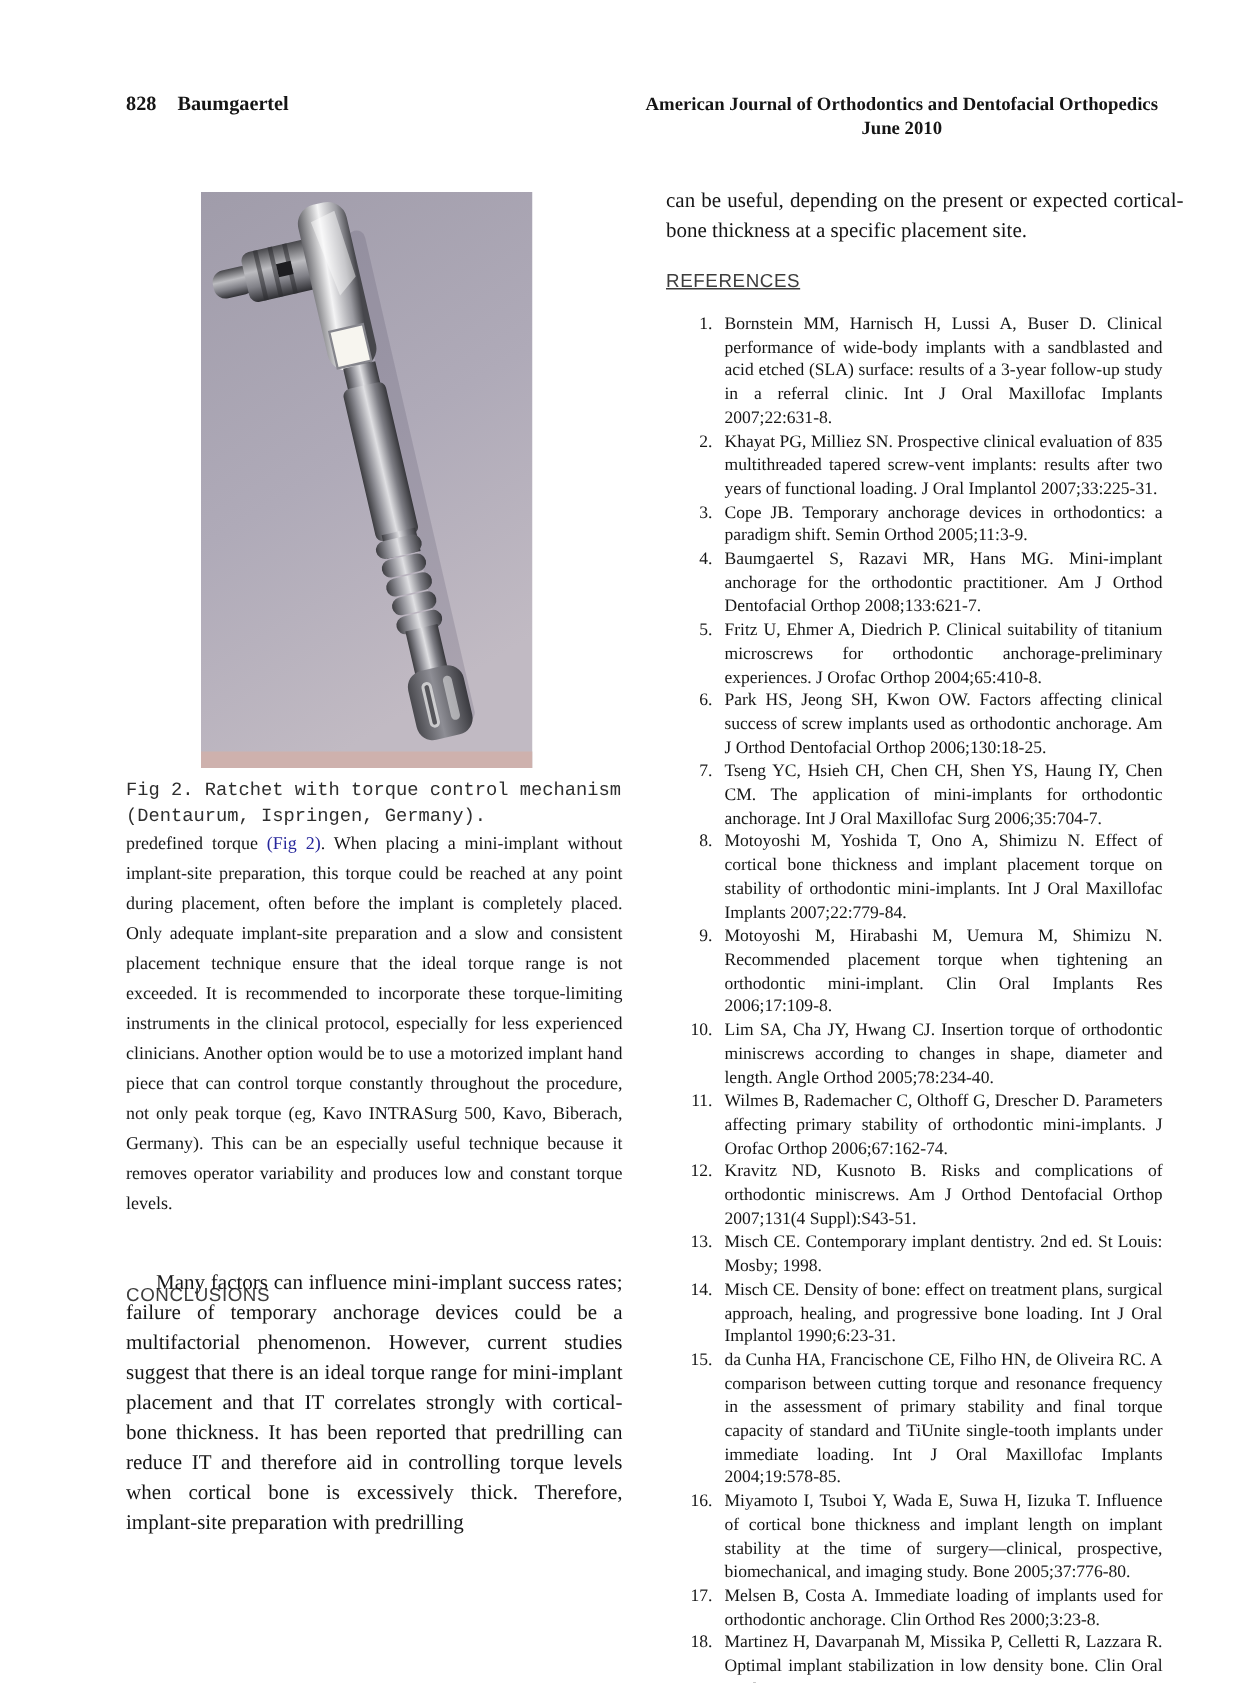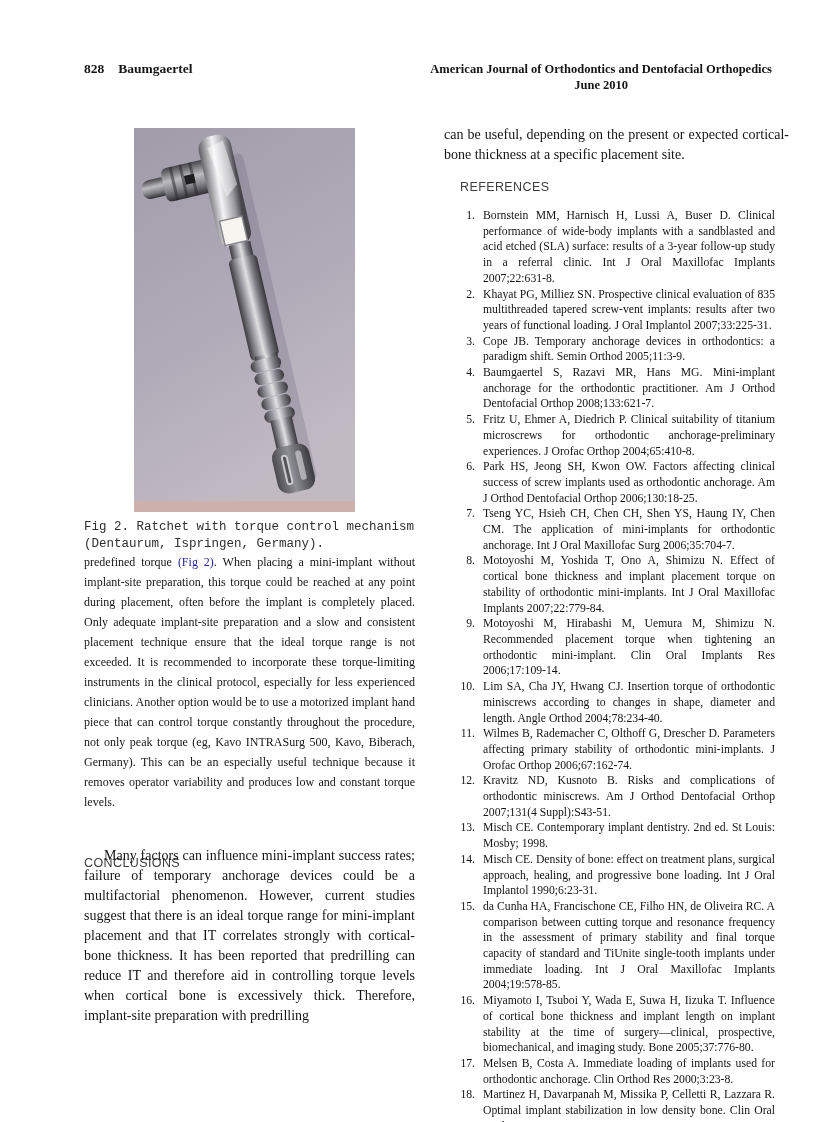--- a/index.html
+++ b/index.html
@@ -36,21 +36,21 @@
     font-family:"Liberation Sans", sans-serif;
     font-size:12.5px; letter-spacing:0.4px; color:#3d3d3d;
   }
   .conclusions-heading { position:absolute; left:84px; top:856px; }
   .conclusions-par {
     position:absolute; left:84px; top:832px; width:331px;
     font-size:14px; line-height:20px; text-align:justify; text-indent:20px;
   }
   .col-right { position:absolute; left:444px; top:125px; width:345px; }
   .cont-par { font-size:14px; line-height:20px; text-align:justify; margin:0; }
-  .references-heading { margin:15px 0 8px 16px; }
+  .references-heading { margin:15px 0 8px 0;text-decoration:underline; }
   .ref-list {
     list-style:none; counter-reset:ref; margin:14px; padding:0;
     font-size:11.7px; line-height:15.7px; text-align:justify;
   }
   .ref-list li { counter-increment:ref; position:relative; padding-left:25px; }
   .ref-list li::before {
     content:counter(ref) "."; position:absolute; left:0; width:17px; text-align:right;
   }
   .fig-link { color:#26269b; }
 </style>
@@ -159,23 +159,23 @@
         <li>Baumgaertel S, Razavi MR, Hans MG. Mini-implant anchorage for the orthodontic practitioner. Am J Orthod Dentofacial Orthop 2008;133:621-7.</li>
 
         <li>Fritz U, Ehmer A, Diedrich P. Clinical suitability of titanium microscrews for orthodontic anchorage-preliminary experiences. J Orofac Orthop 2004;65:410-8.</li>
 
         <li>Park HS, Jeong SH, Kwon OW. Factors affecting clinical success of screw implants used as orthodontic anchorage. Am J Orthod Dentofacial Orthop 2006;130:18-25.</li>
 
         <li>Tseng YC, Hsieh CH, Chen CH, Shen YS, Haung IY, Chen CM. The application of mini-implants for orthodontic anchorage. Int J Oral Maxillofac Surg 2006;35:704-7.</li>
 
         <li>Motoyoshi M, Yoshida T, Ono A, Shimizu N. Effect of cortical bone thickness and implant placement torque on stability of orthodontic mini-implants. Int J Oral Maxillofac Implants 2007;22:779-84.</li>
 
-        <li>Motoyoshi M, Hirabashi M, Uemura M, Shimizu N. Recommended placement torque when tightening an orthodontic mini-implant. Clin Oral Implants Res 2006;17:109-14.</li>
+        <li>Motoyoshi M, Hirabashi M, Uemura M, Shimizu N. Recommended placement torque when tightening an orthodontic mini-implant. Clin Oral Implants Res 2006;17:109-8.</li>
 
-        <li>Lim SA, Cha JY, Hwang CJ. Insertion torque of orthodontic miniscrews according to changes in shape, diameter and length. Angle Orthod 2004;78:234-40.</li>
+        <li>Lim SA, Cha JY, Hwang CJ. Insertion torque of orthodontic miniscrews according to changes in shape, diameter and length. Angle Orthod 2005;78:234-40.</li>
 
         <li>Wilmes B, Rademacher C, Olthoff G, Drescher D. Parameters affecting primary stability of orthodontic mini-implants. J Orofac Orthop 2006;67:162-74.</li>
 
         <li>Kravitz ND, Kusnoto B. Risks and complications of orthodontic miniscrews. Am J Orthod Dentofacial Orthop 2007;131(4 Suppl):S43-51.</li>
 
         <li>Misch CE. Contemporary implant dentistry. 2nd ed. St Louis: Mosby; 1998.</li>
 
         <li>Misch CE. Density of bone: effect on treatment plans, surgical approach, healing, and progressive bone loading. Int J Oral Implantol 1990;6:23-31.</li>
 
         <li>da Cunha HA, Francischone CE, Filho HN, de Oliveira RC. A comparison between cutting torque and resonance frequency in the assessment of primary stability and final torque capacity of standard and TiUnite single-tooth implants under immediate loading. Int J Oral Maxillofac Implants 2004;19:578-85.</li>

